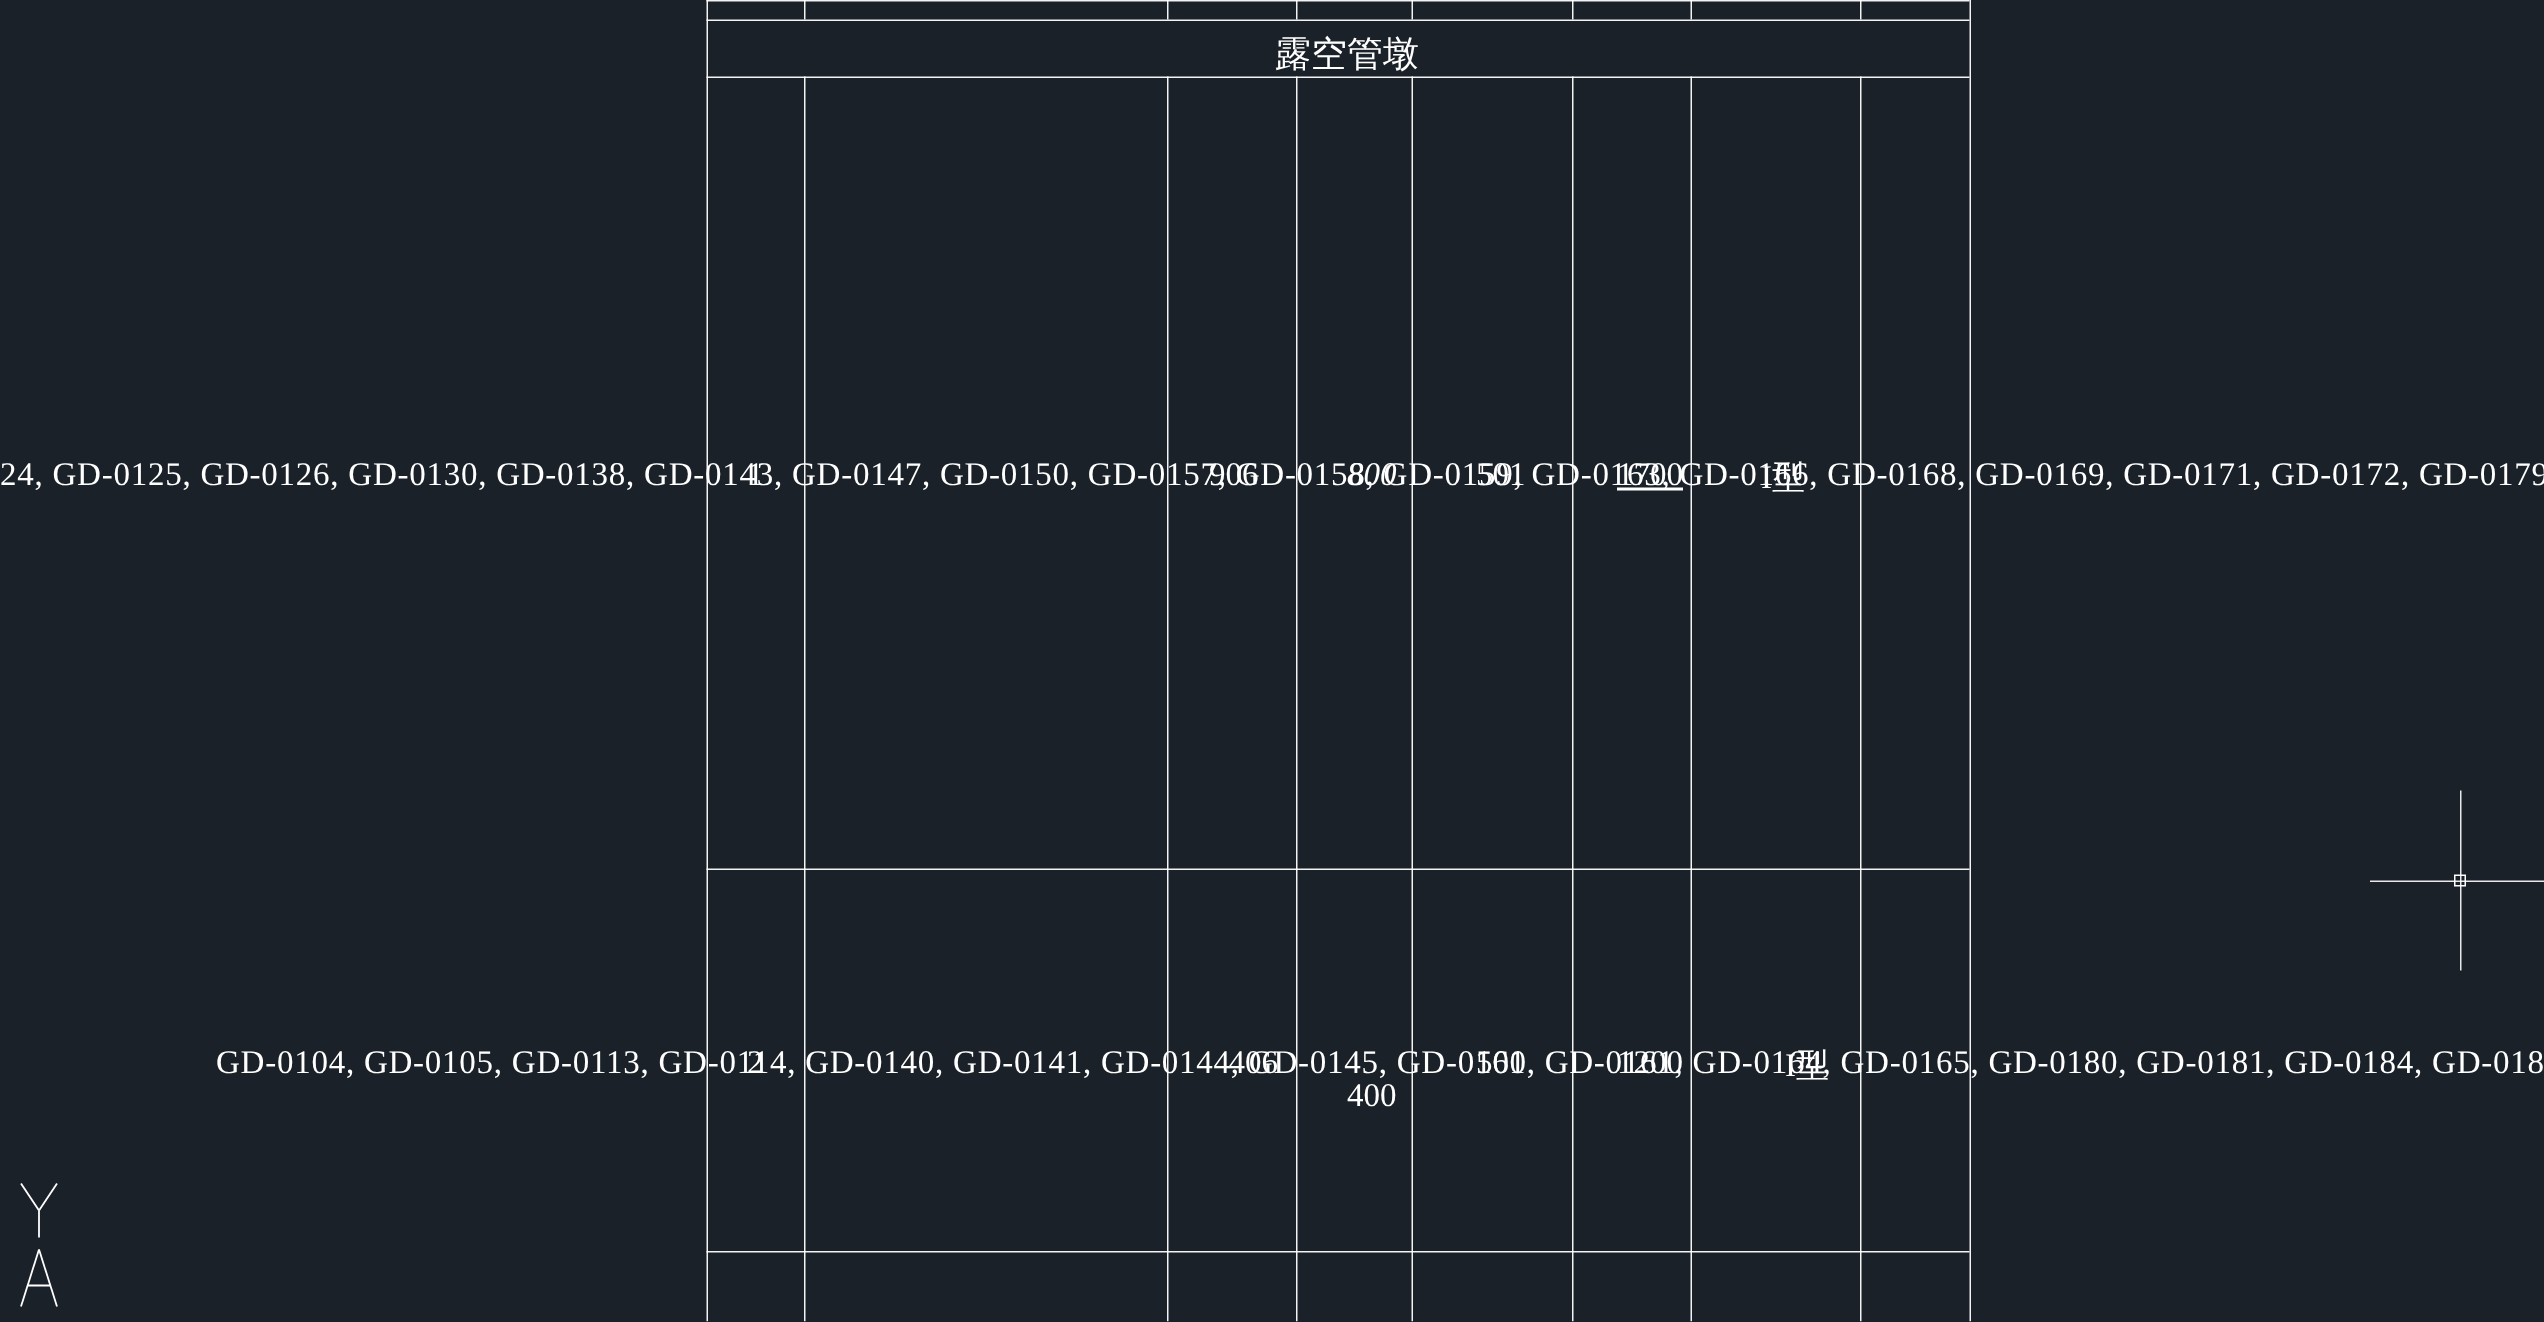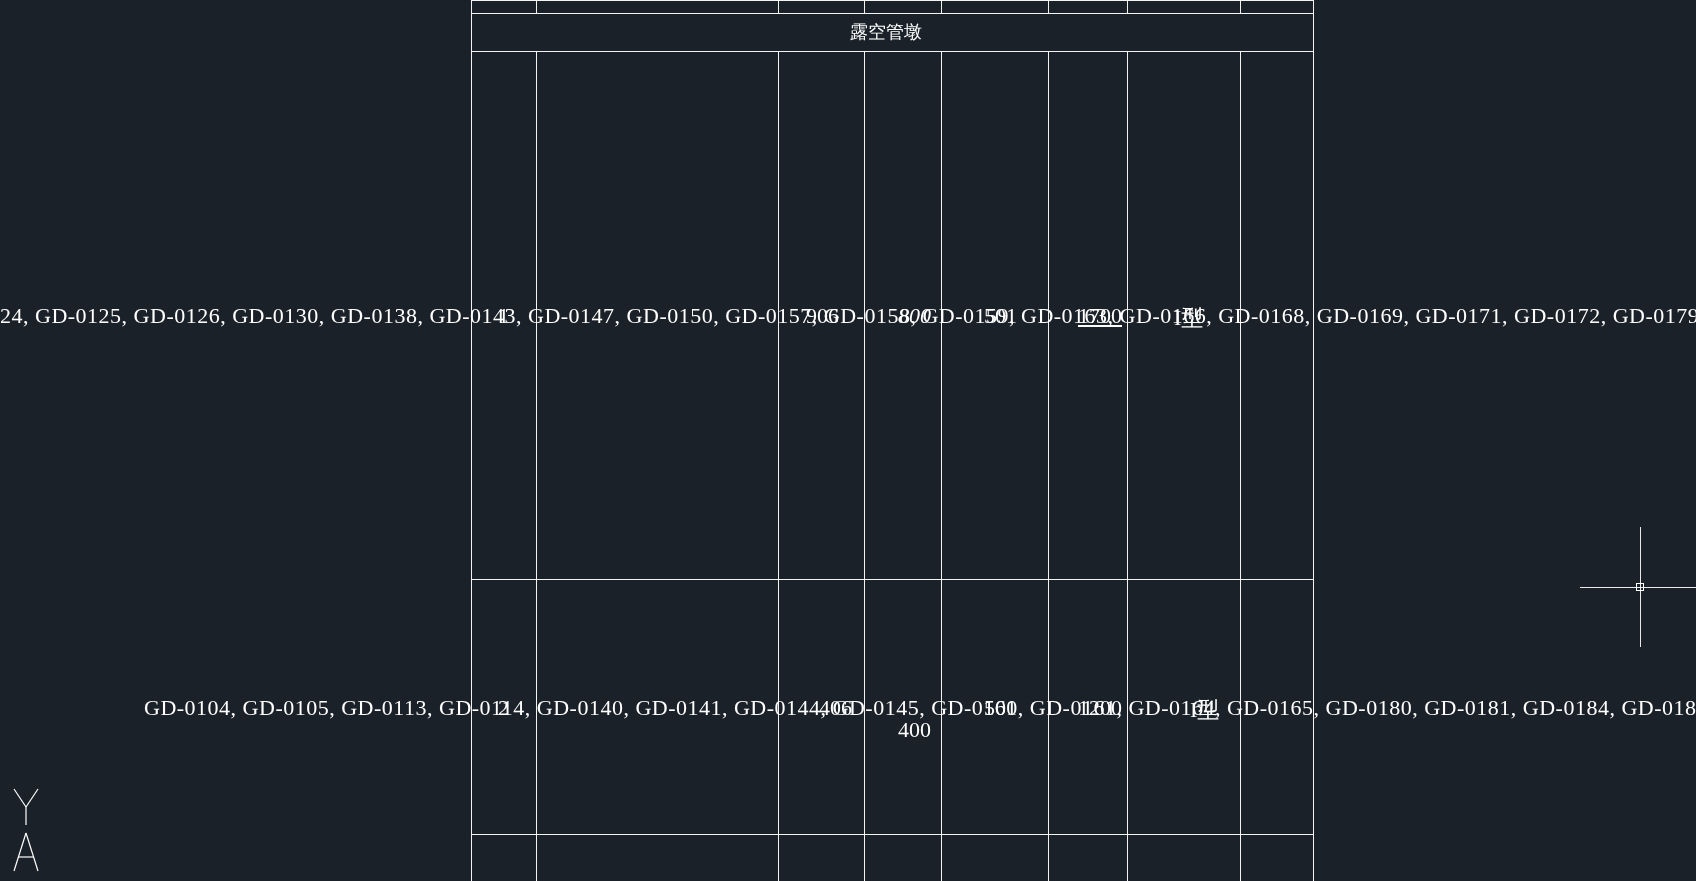--- a/index.html
+++ b/index.html
@@ -35,21 +35,21 @@
   .text {
     position: absolute;
     white-space: nowrap;
     font-size: 22px;
     letter-spacing: 0.5px;
     color: #ffffff;
     font-family: serif;
   }
   .header-text {
     position: absolute;
-    font-size: 18px;
+    font-size: 24px;
     color: #ffffff;
     white-space: nowrap;
   }
   .cell-text {
     position: absolute;
     font-size: 22px;
     color: #ffffff;
     white-space: nowrap;
   }
   

